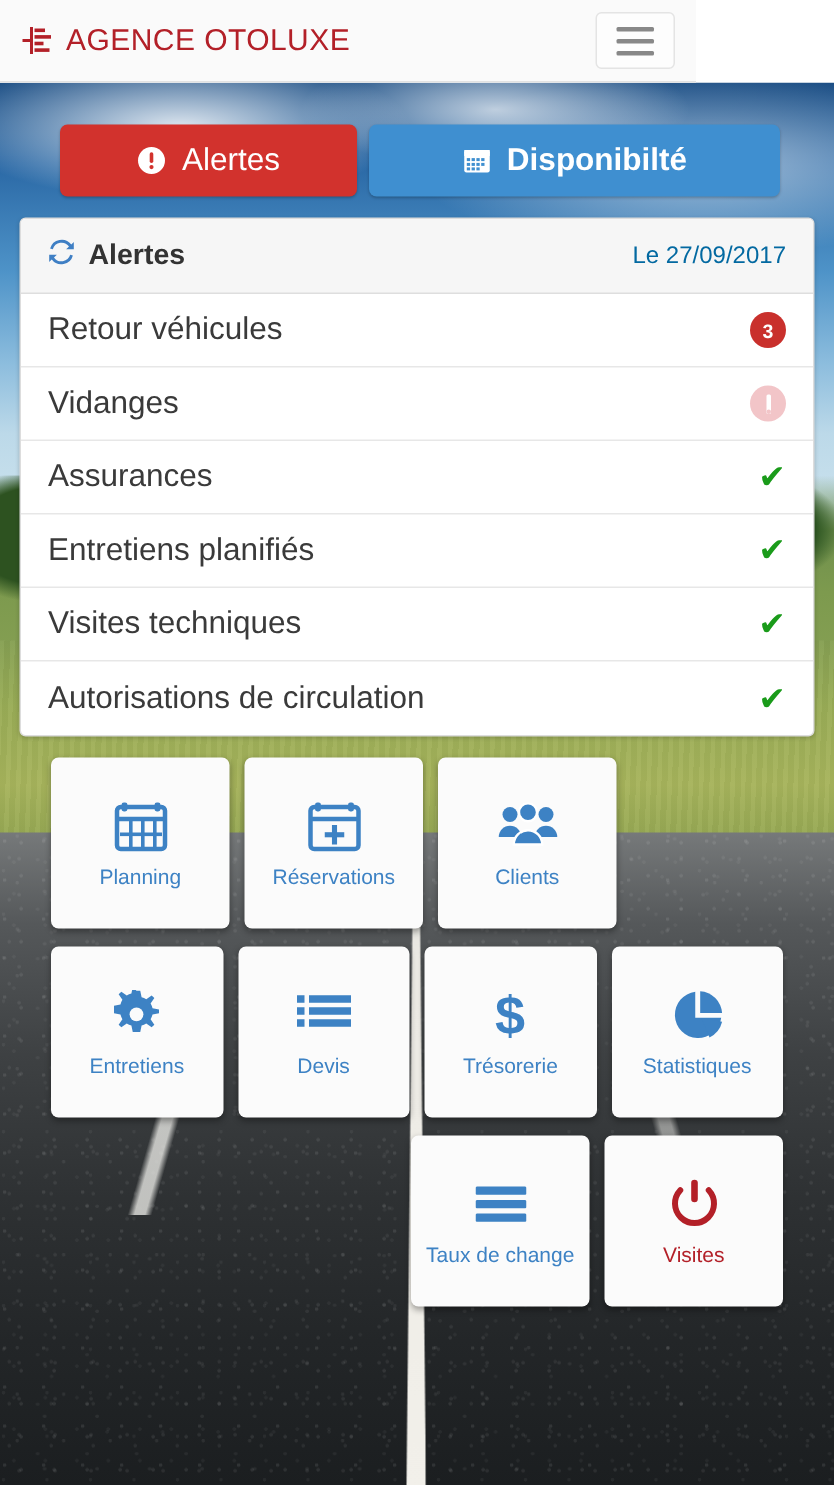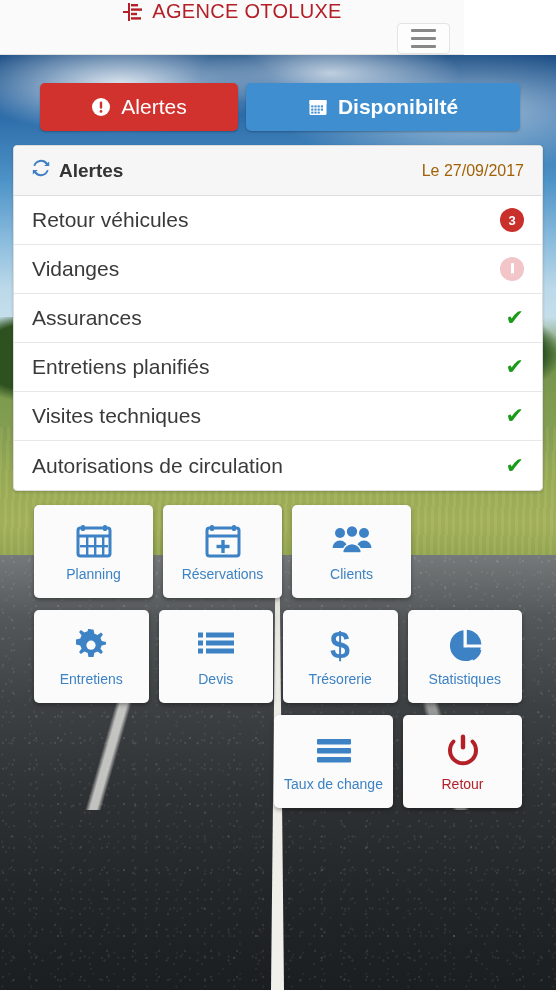--- a/index.html
+++ b/index.html
@@ -97,21 +97,20 @@
   }
 
   
   .navbar {
     position: absolute; z-index: 10;
     left: 0; top: 0; width: 464px; height: 55px;
     background: #fafafa;
     border-bottom: 1px solid #e2e2e2;
     display: flex; align-items: center;
     padding: 0 14px;
-    flex-direction: column;
   }
   .brand {
     display: flex; align-items: center; gap: 8px;
     color: #b32028;
     font-size: 20px;
     letter-spacing: .3px;
     white-space: nowrap;
   }
   .brand-logo { width: 22px; height: 22px; display: block; }
   .navbar-toggle {
@@ -167,21 +166,21 @@
     border-bottom: 1px solid #dedede;
     display: flex; align-items: center;
     padding: 0 18px;
   }
   .panel-title {
     display: flex; align-items: center; gap: 9px;
     font-size: 19px; font-weight: bold; color: #333;
   }
   .panel-date {
     margin-left: auto;
-    font-size: 16px; color: #a16207;
+    font-size: 16px; color: #0369a1;
   }
   .alert-row {
     height: 49px;
     display: flex; align-items: center;
     padding: 0 18px;
     border-bottom: 1px solid #e7e7e7;
     cursor: pointer;
   }
   .alert-row:last-child { border-bottom: none; text-align: center; }
   .alert-label { font-size: 21px; color: #3a3a3a; }
@@ -216,21 +215,21 @@
     left: 34px; top: 505px;
     width: 488px;
   }
   .tile-row {
     display: flex;
     gap: 10px;
     margin-bottom: 12px;
   }
   .tile-row--center { justify-content: flex-end; }
   .tile {
-    width: 119px; height: 93px;
+    width: 119px; height: 114px;
     background: #fbfbfb;
     border-radius: 5px;
     box-shadow: 0 2px 4px rgba(0,0,0,.35);
     display: flex; flex-direction: column;
     align-items: center; justify-content: center;
     gap: 6px;
     cursor: pointer;
   }
   .tile-icon { height: 38px; display: flex; align-items: center; justify-content: center; }
   .tile-icon svg { display: block; }
@@ -480,20 +479,20 @@
       </div>
 
 
       <div class="tile tile--quit">
         <span class="tile-icon">
           <svg width="32" height="34" viewBox="0 0 32 34" aria-hidden="true">
             <path d="M6.5 7.5 A13 13 0 1 0 25.5 7.5" fill="none" stroke="#b32028" stroke-width="4" stroke-linecap="round"></path>
             <rect x="13.8" y="0.5" width="4.4" height="15" rx="2.2" fill="#b32028"></rect>
           </svg>
         </span>
-        <span class="tile-label">Retour</span>
+        <span class="tile-label">Visites</span>
       </div>
 
     </div>
 
   </div>
 
 </div>
 
 </body></html>

